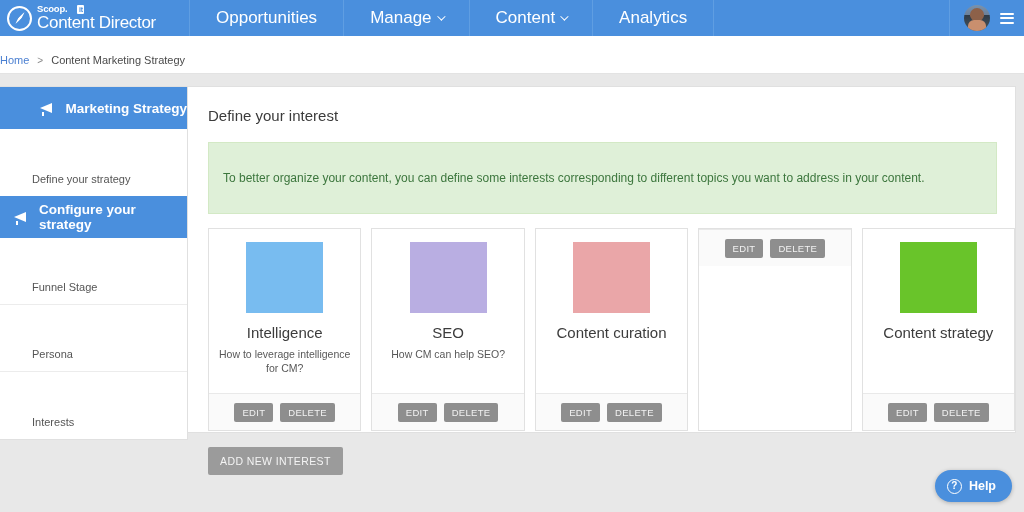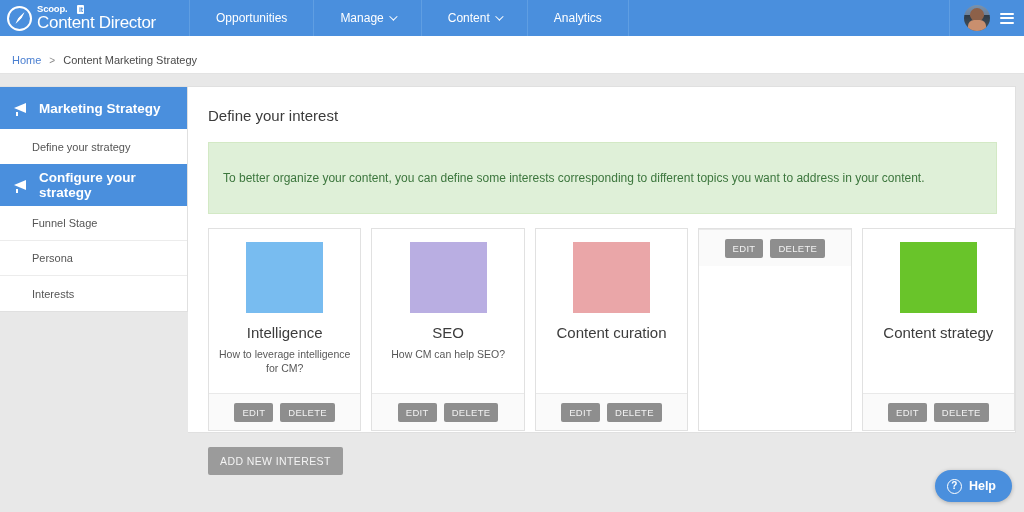--- a/index.html
+++ b/index.html
@@ -50,21 +50,21 @@
   }
   .brand-main {
     font-size: 17px; color: #ffffff; letter-spacing: -.3px;
     margin-top: 0px; font-weight: 300;
   }
 
   .nav { display: flex; align-items: stretch; }
   .nav-item {
     display: flex; align-items: center; justify-content: center; gap: 5px;
     padding: 16px 26px;
-    font-size: 12px; color: #ffffff;
+    font-size: 17px; color: #ffffff;
     border-right: 1px solid #5f9ee2;
     cursor: pointer; white-space: nowrap;
   }
   .nav-item:first-child { border-left: none; }
   .chev {
     display: inline-block; width: 6px; height: 6px;
     border-right: 1.4px solid #fff; border-bottom: 1.4px solid #fff;
     transform: rotate(45deg) translateY(-2px);
   }
 
@@ -125,21 +125,20 @@
     position: absolute; top: 36px; left: 0;
     width: 1024px; height: 11px;
     background: #ffffff;
   }
   .crumbrow {
     position: absolute; top: 47px; left: 0;
     width: 1024px; height: 27px;
     background: #ffffff;
     border-bottom: 1px solid #e3e3e3;
     display: flex; align-items: center;
-    padding-left: 12px;
     font-size: 11px; color: #4a4a4a;
     gap: 8px;
   }
   .crumb-link { color: #4a7fd1; cursor: pointer; }
   .crumb-sep { color: #8a8a8a; font-size: 10px; }
 
   
   .page { position: absolute; top: 74px; left: 0; width: 1024px; height: 438px; }
 
   .sidebar {
@@ -149,20 +148,21 @@
     border: 1px solid #e0e0e0;
     border-left: none;
   }
   .side-head {
     background: #4a8fdd; color: #fff;
     height: 42px;
     display: flex; align-items: center; gap: 10px;
     padding-left: 14px;
     font-size: 13.5px; font-weight: bold;
     cursor: pointer;
+    justify-content: flex-end;
   }
   .megaphone {
     position: relative; width: 15px; height: 12px; flex: 0 0 15px;
   }
   .megaphone::before {
     content:""; position:absolute; left:0; top:1px;
     width:0; height:0;
     border-top: 5px solid transparent;
     border-bottom: 5px solid transparent;
     border-right: 12px solid #ffffff;
@@ -171,20 +171,21 @@
     content:""; position:absolute; left:2px; top:10px;
     width:1.6px; height:4px; background:#ffffff;
   }
   .side-item {
     height: 35px;
     display: flex; align-items: center;
     padding-left: 32px;
     font-size: 11px; color: #555;
     border-bottom: 1px solid #ececec;
     cursor: pointer;
+    margin-top: 32px;
   }
   .side-item.last { border-bottom: none; }
 
   .panel {
     position: absolute; left: 188px; top: 12px;
     width: 828px; height: 347px;
     background: #ffffff;
     border: 1px solid #e0e0e0;
     border-left: none;
   }

